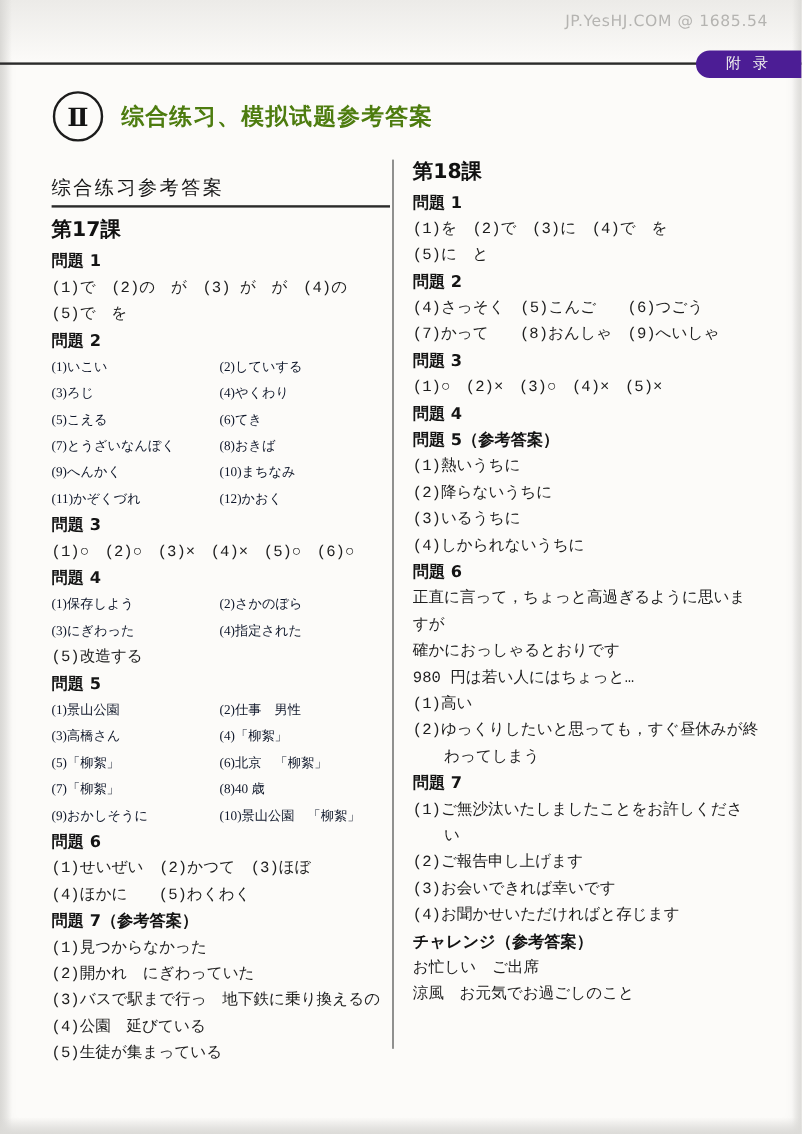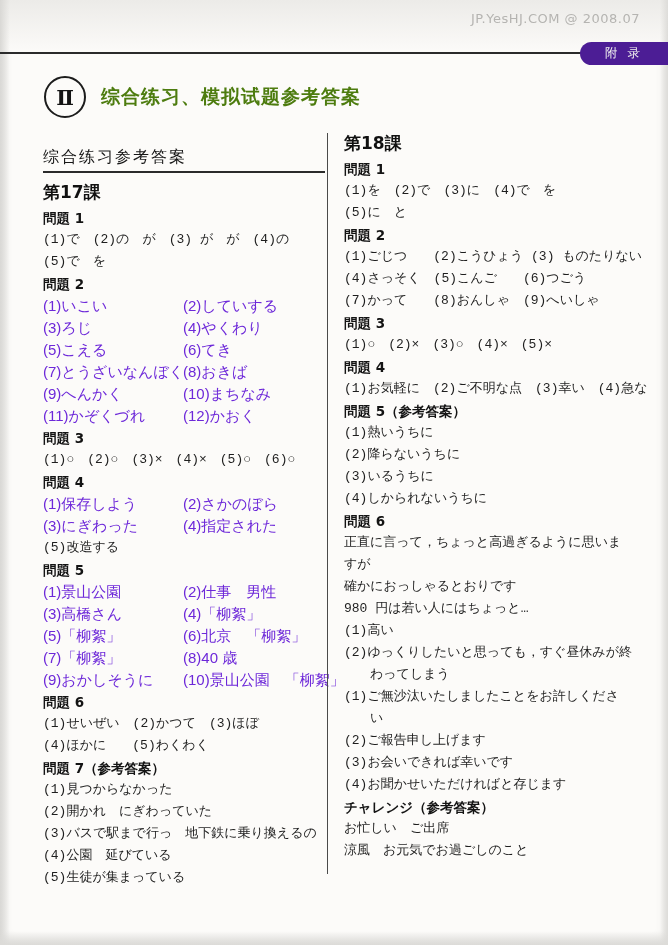--- a/index.html
+++ b/index.html
@@ -53,40 +53,40 @@
     border-bottom:2px solid #2b2b2b;margin-bottom:4px;color:#161616;
   }
   .lesson{font-size:17px;font-weight:bold;height:30px;line-height:30px;color:#111;}
   .problem{font-size:13.5px;font-weight:bold;height:22px;line-height:22px;color:#141414;}
   .line{
     font-family:Liberation Mono, monospace;
     font-size:13px;height:22px;line-height:22px;white-space:nowrap;color:#1e1e1e;
   }
   .line.indent{padding-left:26px;}
   .pair{
-    font-family:Liberation Sans, sans-serif;
-    display:flex;font-size:15px;height:22px;line-height:22px;white-space:nowrap;color:#6d28d9;
+    font-family:Liberation Serif, serif;
+    display:flex;font-size:11px;height:22px;line-height:22px;white-space:nowrap;color:#0f172a;
   }
   .pair .a{width:140px;flex:none;}
 
   .page-number{
     position:absolute;left:589px;top:905px;
     font-size:13.5px;color:#2e2e2e;letter-spacing:1px;margin-top:40px;
   }
 </style>
 </head>
 <body>
 
 <div class="page">
   <div class="top-shade"></div>
   <div class="left-shade"></div>
   <div class="right-shade"></div>
   <div class="bottom-shade"></div>
 
-  <div class="watermark">JP.YesHJ.COM @ 2008.07</div>
+  <div class="watermark">JP.YesHJ.COM @ 1685.54</div>
   <div class="rule"></div>
   <div class="tab">附 录</div>
 
   <div class="section-header">
     <div class="numeral-circle">Ⅱ</div>
     <div class="section-title">综合练习、模拟试题参考答案</div>
   </div>
 
   <div class="col-left">
     <div class="col-heading">综合练习参考答案</div>
@@ -164,40 +164,39 @@
     </div>
 
   <div class="divider"></div>
 
   <div class="col-right">
       <div class="lesson">第18課</div>
       <div class="problem">問題 1</div>
       <div class="line">(1)を　(2)で　(3)に　(4)で　を</div>
       <div class="line">(5)に　と</div>
       <div class="problem">問題 2</div>
-      <div class="line">(1)ごじつ　　(2)こうひょう (3) ものたりない</div>
       <div class="line">(4)さっそく　(5)こんご　　(6)つごう</div>
       <div class="line">(7)かって　　(8)おんしゃ　(9)へいしゃ</div>
       <div class="problem">問題 3</div>
       <div class="line">(1)○　(2)×　(3)○　(4)×　(5)×</div>
       <div class="problem">問題 4</div>
-      <div class="line">(1)お気軽に　(2)ご不明な点　(3)幸い　(4)急な</div>
       <div class="problem">問題 5（参考答案）</div>
       <div class="line">(1)熱いうちに</div>
       <div class="line">(2)降らないうちに</div>
       <div class="line">(3)いるうちに</div>
       <div class="line">(4)しかられないうちに</div>
       <div class="problem">問題 6</div>
       <div class="line">正直に言って，ちょっと高過ぎるように思いま</div>
       <div class="line">すが</div>
       <div class="line">確かにおっしゃるとおりです</div>
       <div class="line">980 円は若い人にはちょっと…</div>
       <div class="line">(1)高い</div>
       <div class="line">(2)ゆっくりしたいと思っても，すぐ昼休みが終</div>
       <div class="line indent">わってしまう</div>
+      <div class="problem">問題 7</div>
       <div class="line">(1)ご無沙汰いたしましたことをお許しくださ</div>
       <div class="line indent">い</div>
       <div class="line">(2)ご報告申し上げます</div>
       <div class="line">(3)お会いできれば幸いです</div>
       <div class="line">(4)お聞かせいただければと存じます</div>
       <div class="problem">チャレンジ（参考答案）</div>
       <div class="line">お忙しい　ご出席</div>
       <div class="line">涼風　お元気でお過ごしのこと</div>
     </div>
 

